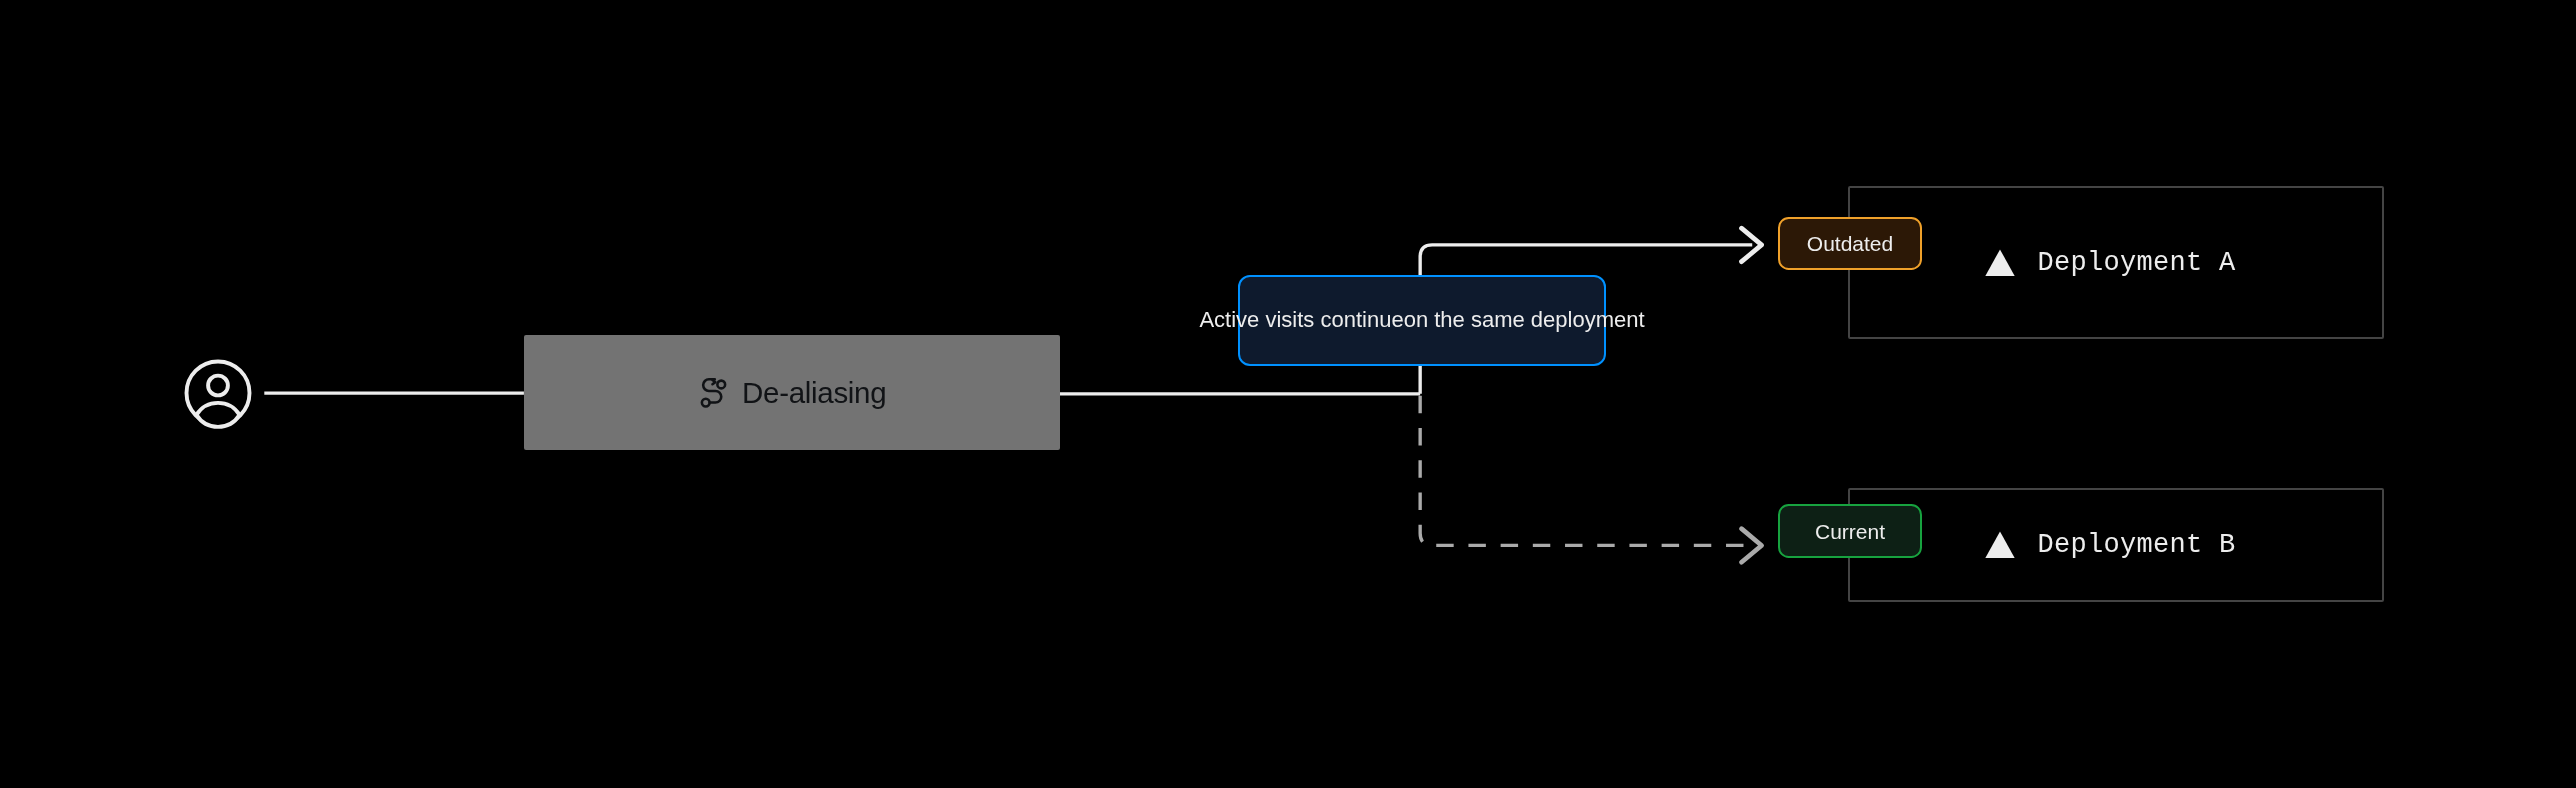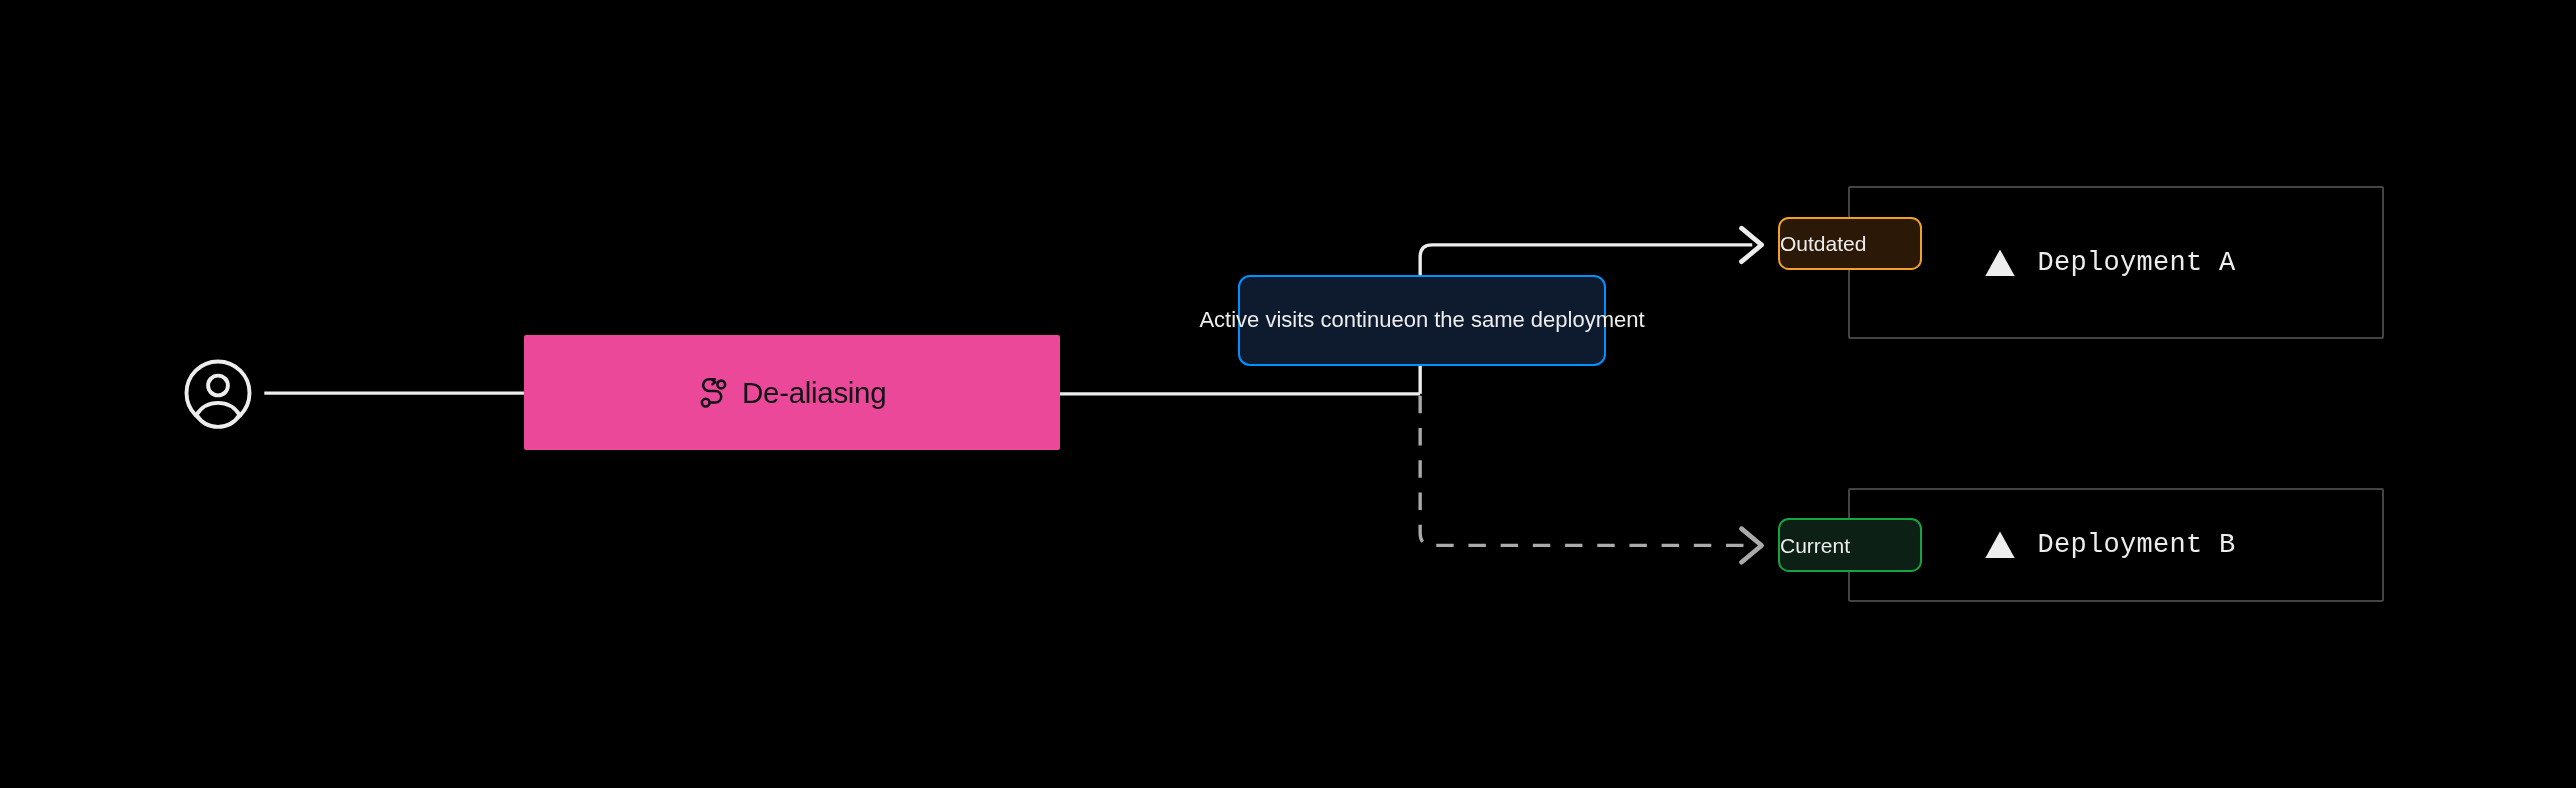--- a/index.html
+++ b/index.html
@@ -38,21 +38,21 @@
     height: 72px;
   }
 
   
   .node-main {
     position: absolute;
     left: 524px;
     top: 335px;
     width: 536px;
     height: 115px;
-    background: #ec4899;
+    background: #737373;
     border-radius: 2px;
     display: flex;
     align-items: center;
     justify-content: center;
     gap: 13.4px;
   }
   .node-main .route-icon {
     width: 31px;
     height: 31px;
     display: block;
@@ -123,39 +123,40 @@
   }
 
   
   .badge {
     position: absolute;
     box-sizing: border-box;
     left: 1778px;
     width: 144px;
     display: flex;
     align-items: center;
+    justify-content: center;
     border-radius: 10.7px;
     border-width: 2px;
     border-style: solid;
     z-index: 6;
   }
   .badge .badge-label {
     font-size: 21px;
     line-height: 1;
     color: #ededed;
     white-space: nowrap;
   }
   .badge.outdated {
     top: 217px;
     height: 53px;
     background: #2c1806;
     border-color: #f0a12a;
   }
   .badge.current {
-    top: 518px;
+    top: 504px;
     height: 54px;
     background: #0d2015;
     border-color: #17a33f;
   }
 </style>
 </head>
 <body>
 
 <div id="stage">
 

